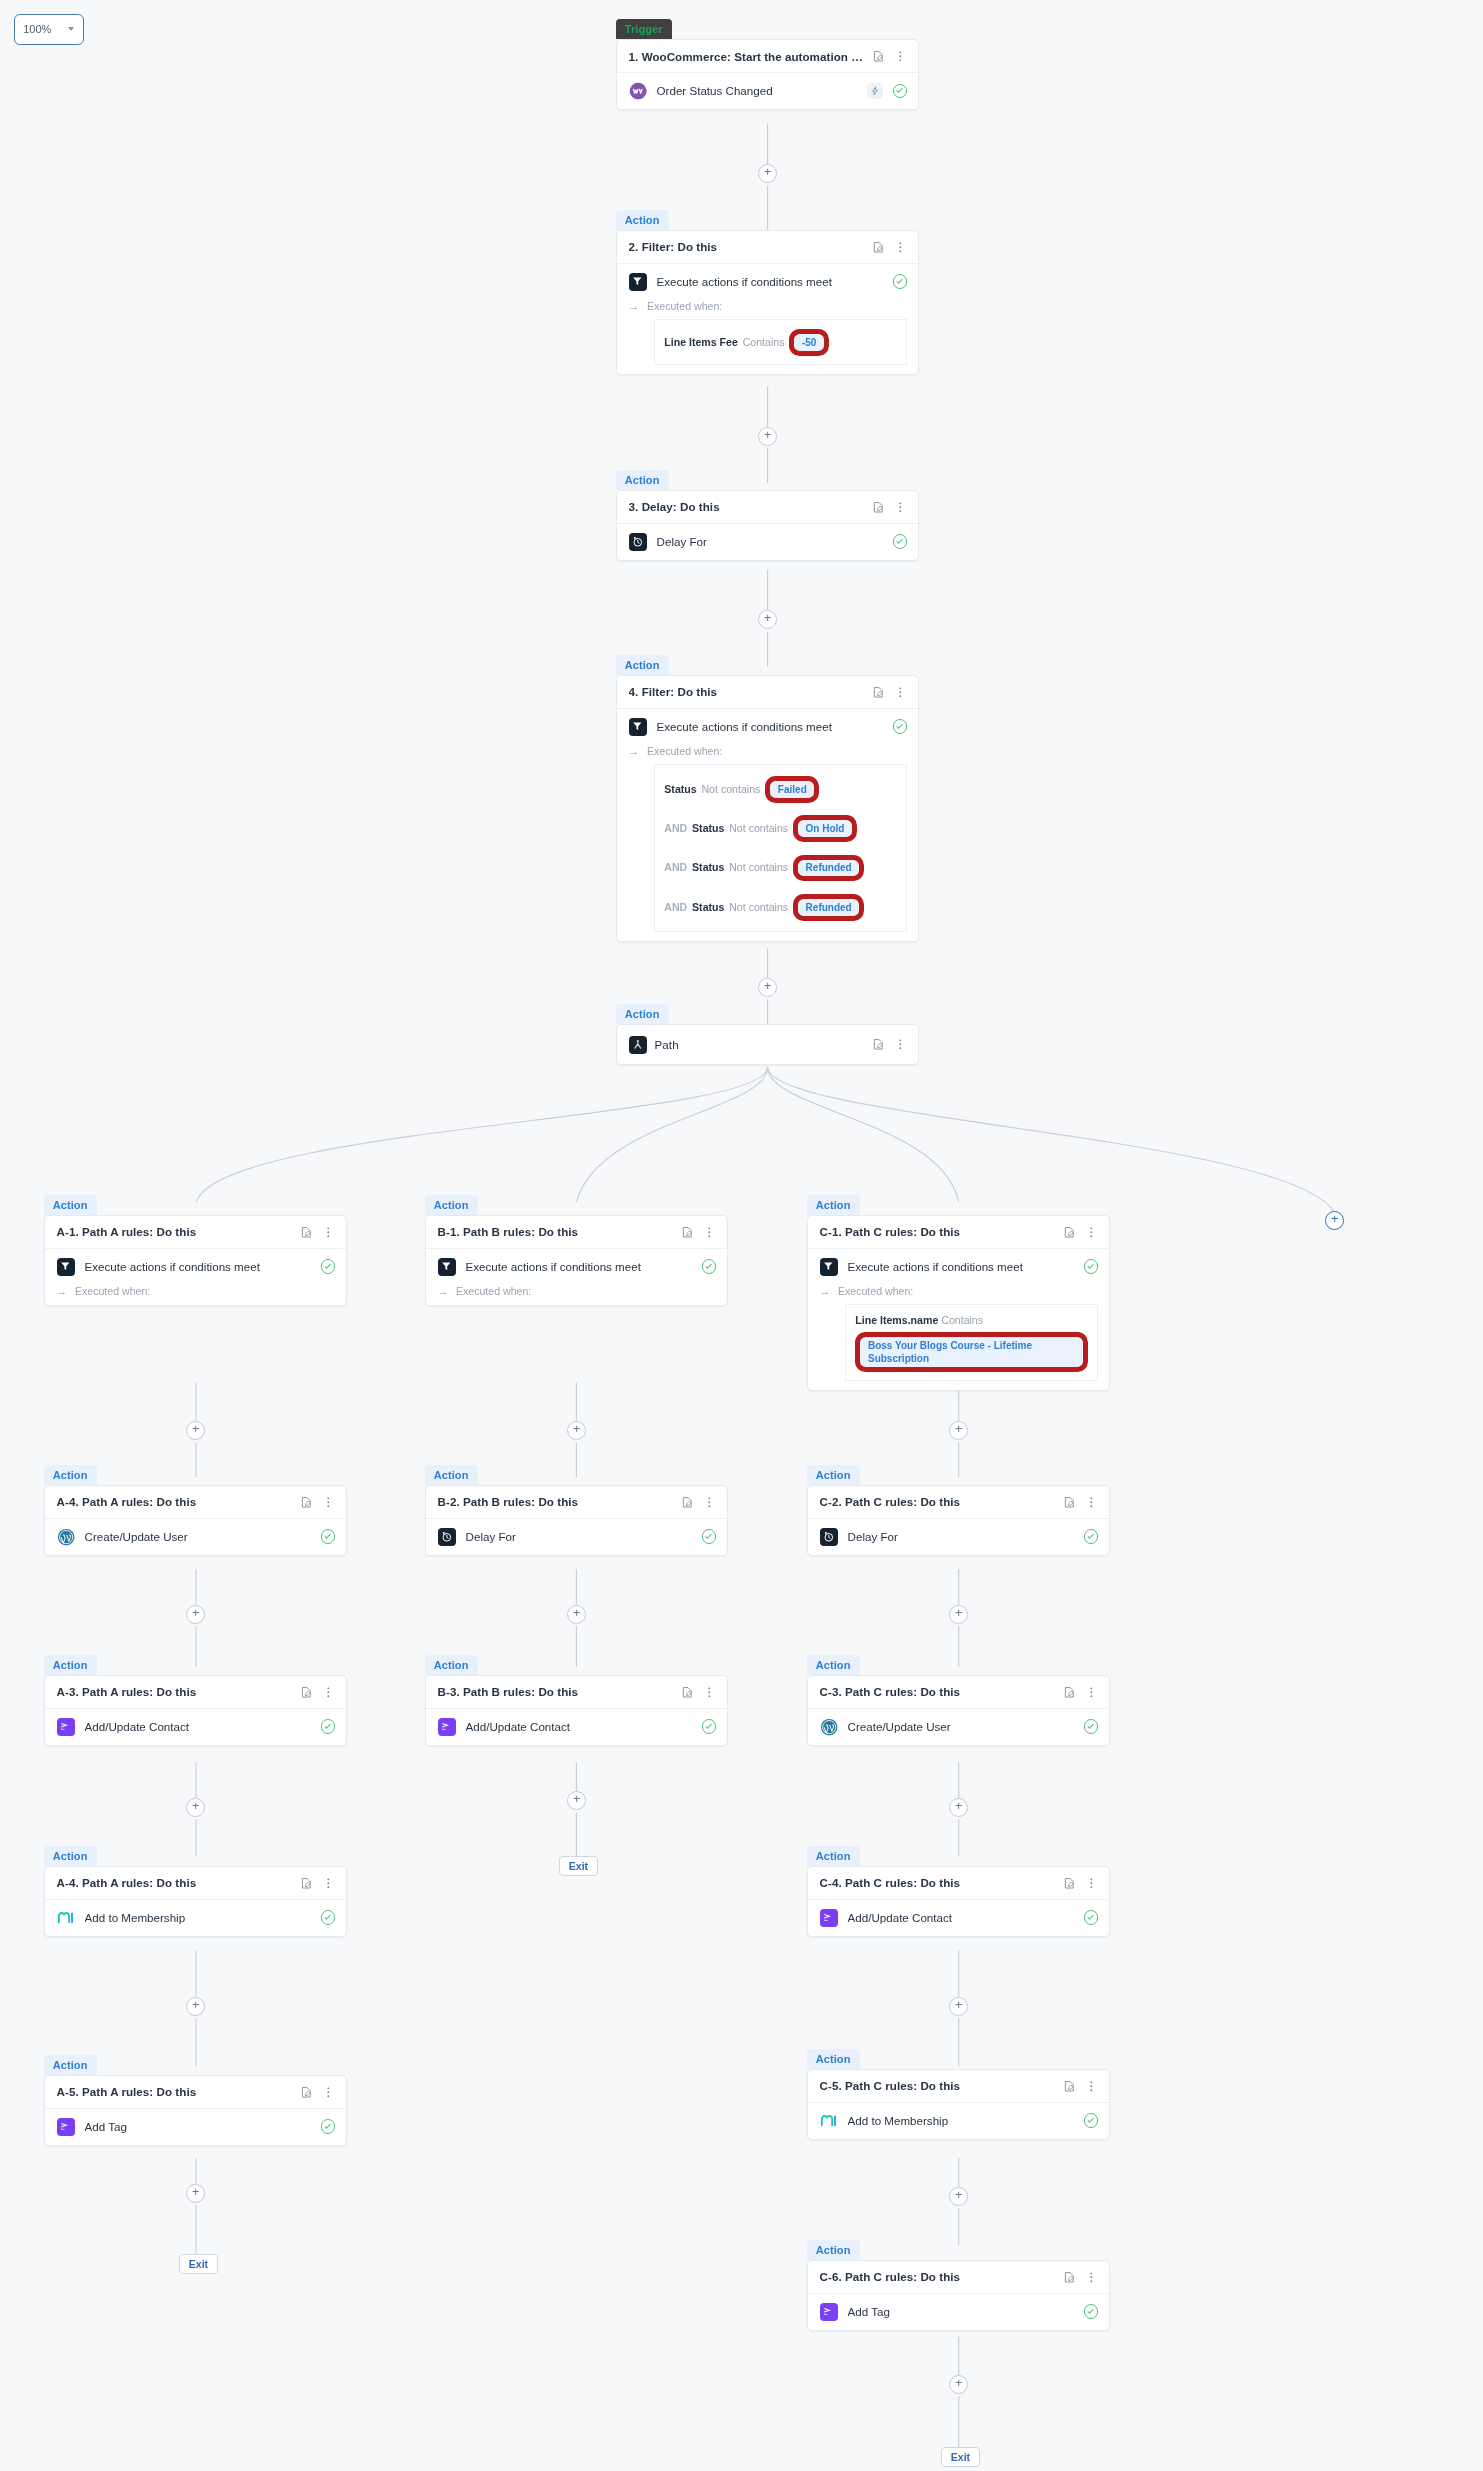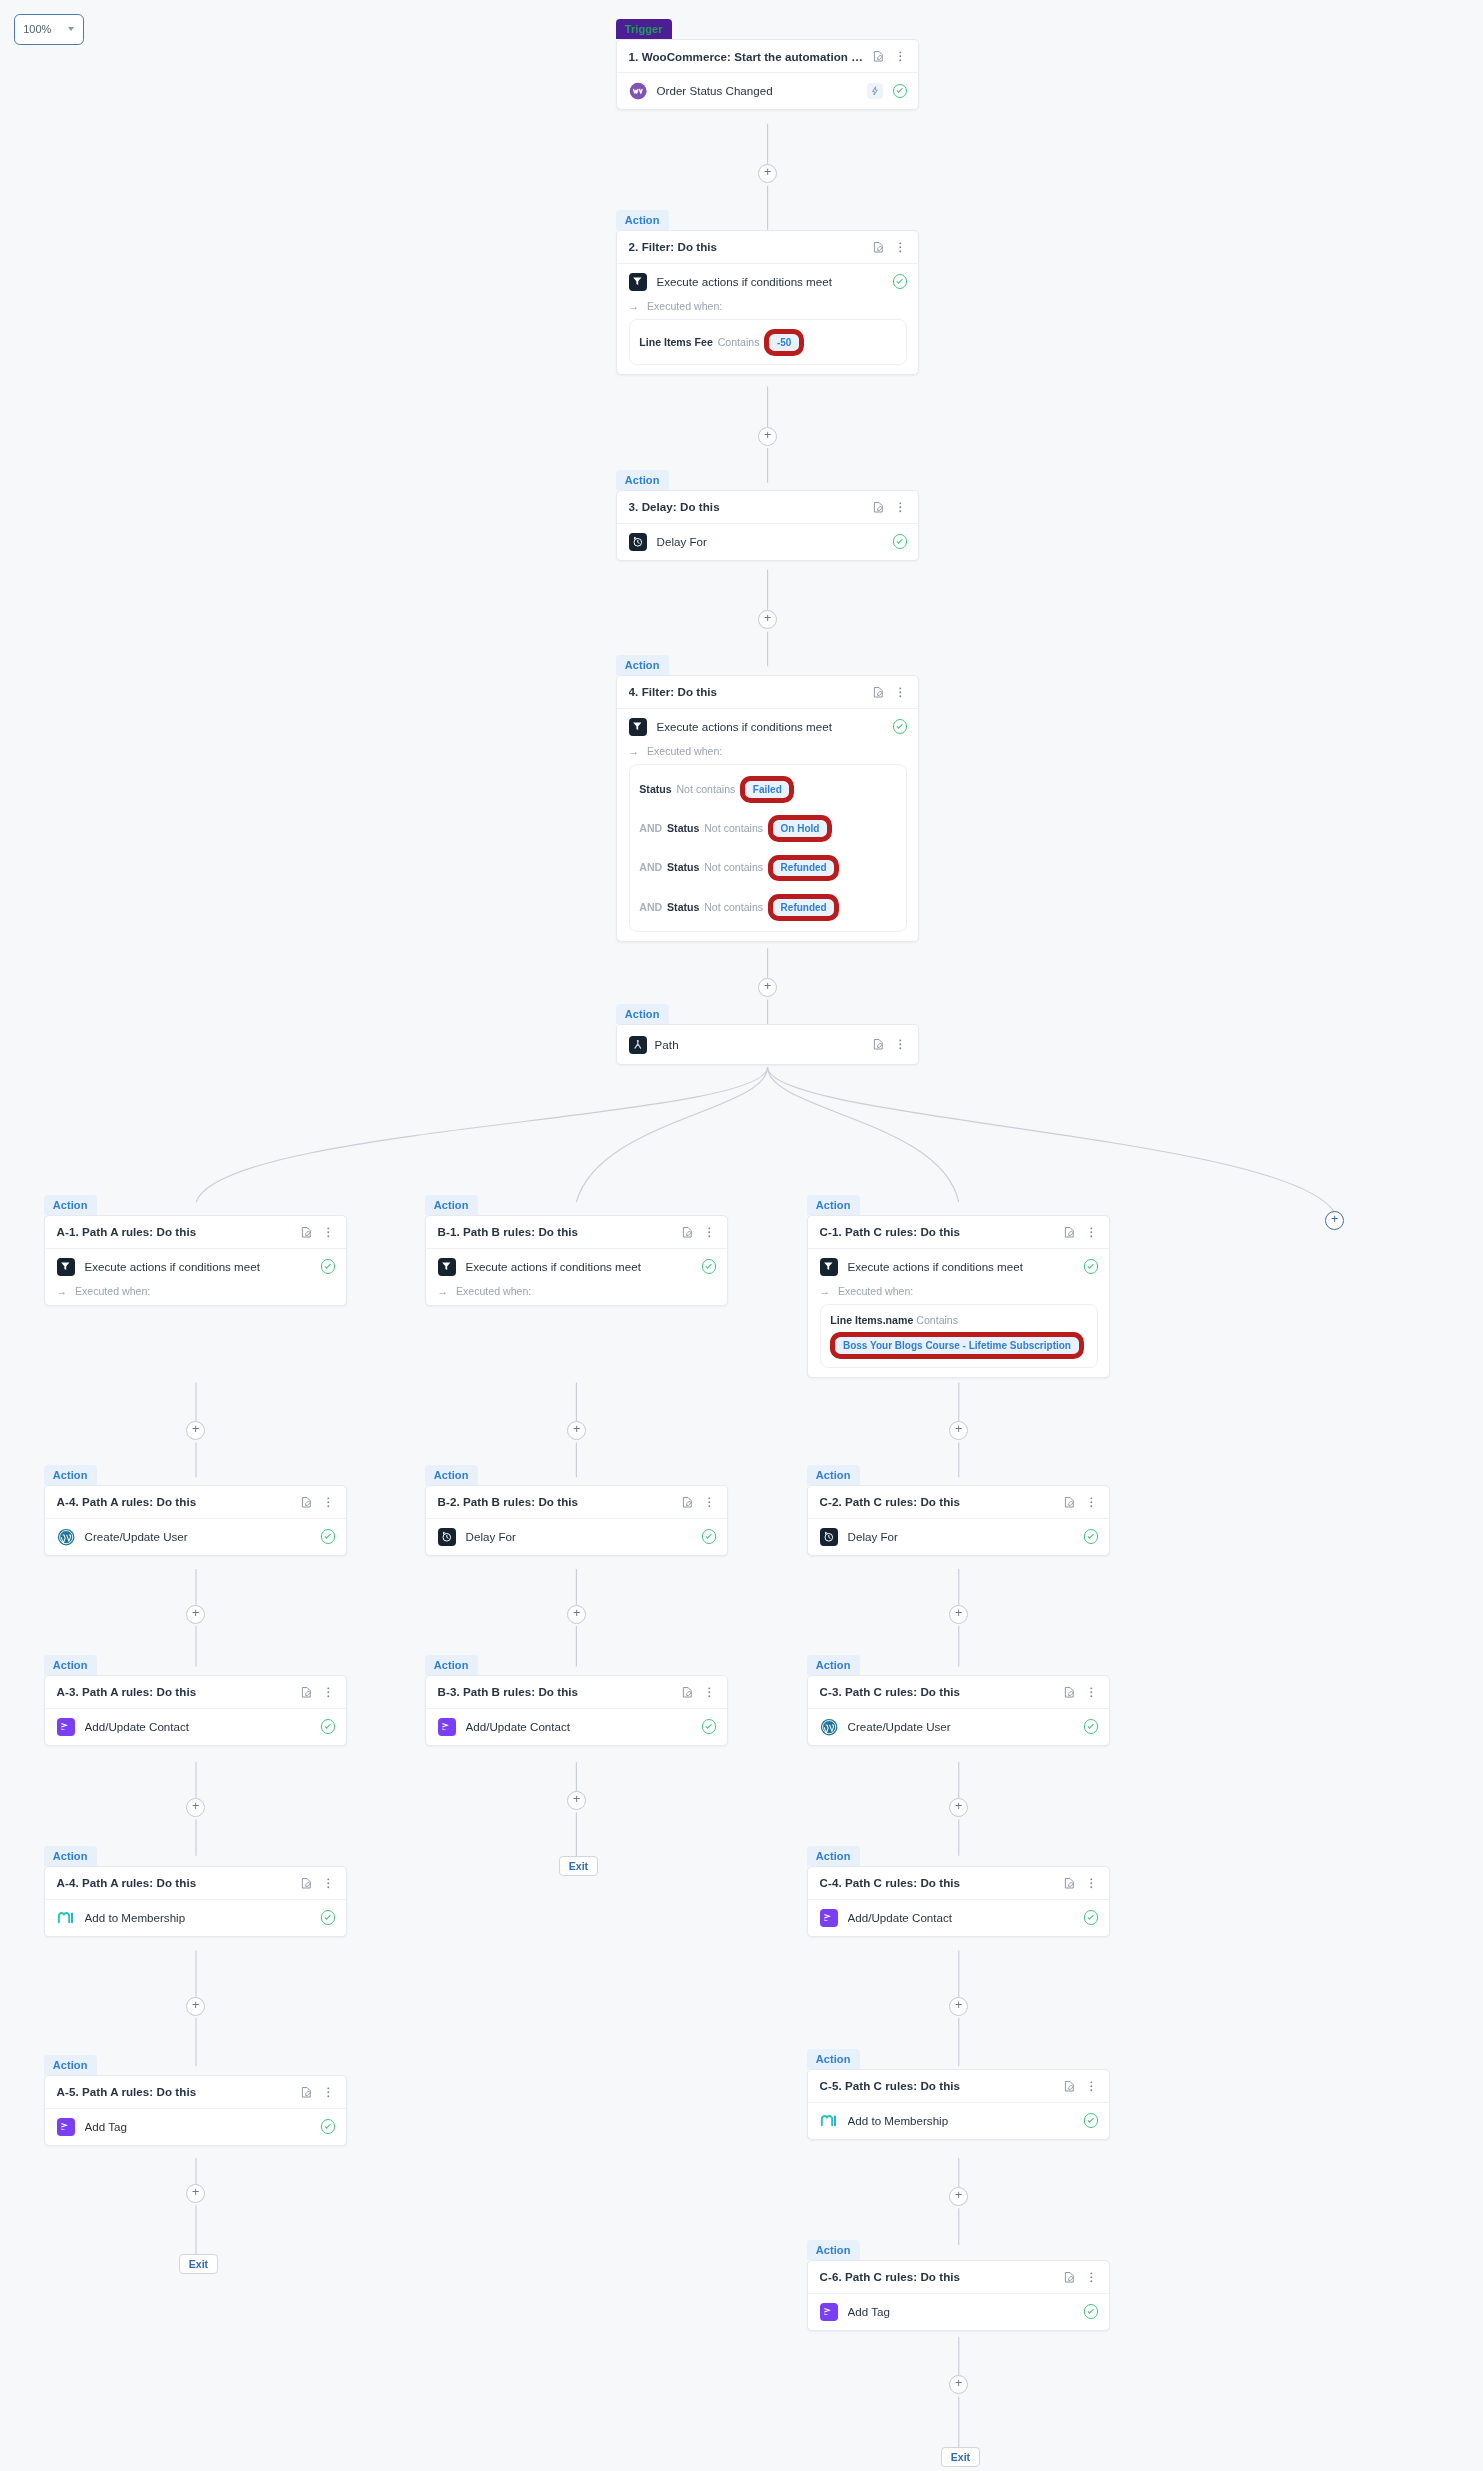--- a/index.html
+++ b/index.html
@@ -25,21 +25,21 @@
   svg#wires{ position:absolute; left:0; top:0; width:1483px; height:2472px; pointer-events:none; }
 
   
   .node{ position:absolute; }
   .tag{
     display:inline-block; font-size:11px; font-weight:700;
     padding:3.9px 9.7px 3.9px 8.7px; border-radius:3.9px 3.9px 0 0;
     line-height:1.1; letter-spacing:0.1px;
   }
   .tag.action{ color:#2f7fd1; background:#e8f1fb; }
-  .tag.trigger{ color:#1ca05a; background:#4c1d95;text-align:right; }
+  .tag.trigger{ color:#1ca05a; background:#404040;text-align:right; }
 
   .card{
     background:#fff; border:1px solid #e6e9ee; border-radius:4.8px;
     box-shadow:0 1px 1.9px rgba(16,24,40,.05);
     overflow:hidden;
   }
   .card-head{
     display:flex; align-items:center; gap:7.7px;
     padding:8.7px 10.6px 8.7px 11.6px; border-bottom:1px solid #eef0f3;
     font-size:11.6px; font-weight:600; color:#283443; letter-spacing:0.05px;
@@ -61,21 +61,21 @@
   .appicon.woo{ background:transparent; }
 
   
   .check{ width:14.5px;height:14.5px;border:1.3px solid #46c37b;border-radius:50%;display:flex;align-items:center;justify-content:center;flex:0 0 auto; }
   .check:after{ content:""; width:4.8px;height:2.4px; border-left:1.4px solid #46c37b; border-bottom:1.4px solid #46c37b; transform:rotate(-45deg) translate(0.5px,-0.8px); }
   .bolt{ width:16.4px;height:16.4px;border-radius:3.9px;background:#eef2f9;display:flex;align-items:center;justify-content:center;flex:0 0 auto; }
 
   
   .exec-when{ display:flex; align-items:center; gap:7.7px; margin-top:8.7px; font-size:10.6px; color:#9aa4b0; }
   .exec-when .arrow{ color:#8a95a2; font-size:10.6px; }
-  .cond-box{ margin-top:7.7px; border:1px solid #eceff3; border-radius:8px; padding:8.7px 9.7px; }
+  .cond-box{ margin-top:7.7px; border:1px solid #eceff3; border-radius:0; padding:8.7px 9.7px;margin-left:25px; }
   .cond{ font-size:10.6px; line-height:1.25; margin-bottom:7.7px; display:flex; flex-wrap:wrap; align-items:center; gap:3.9px 4.8px; }
   .cond:last-child{ margin-bottom:0; }
   .cond .and{ color:#a8b1bc; font-weight:700; }
   .cond .field{ color:#283443; font-weight:700; }
   .cond .op{ color:#98a2ae; }
   .pill{
     display:inline-block; background:#e9f1fd; color:#2f7fd1;
     border:5px solid #b91c1c; border-radius:10.6px;
     padding:1.9px 7.7px; font-size:10px; font-weight:700; line-height:1.3;
   }

